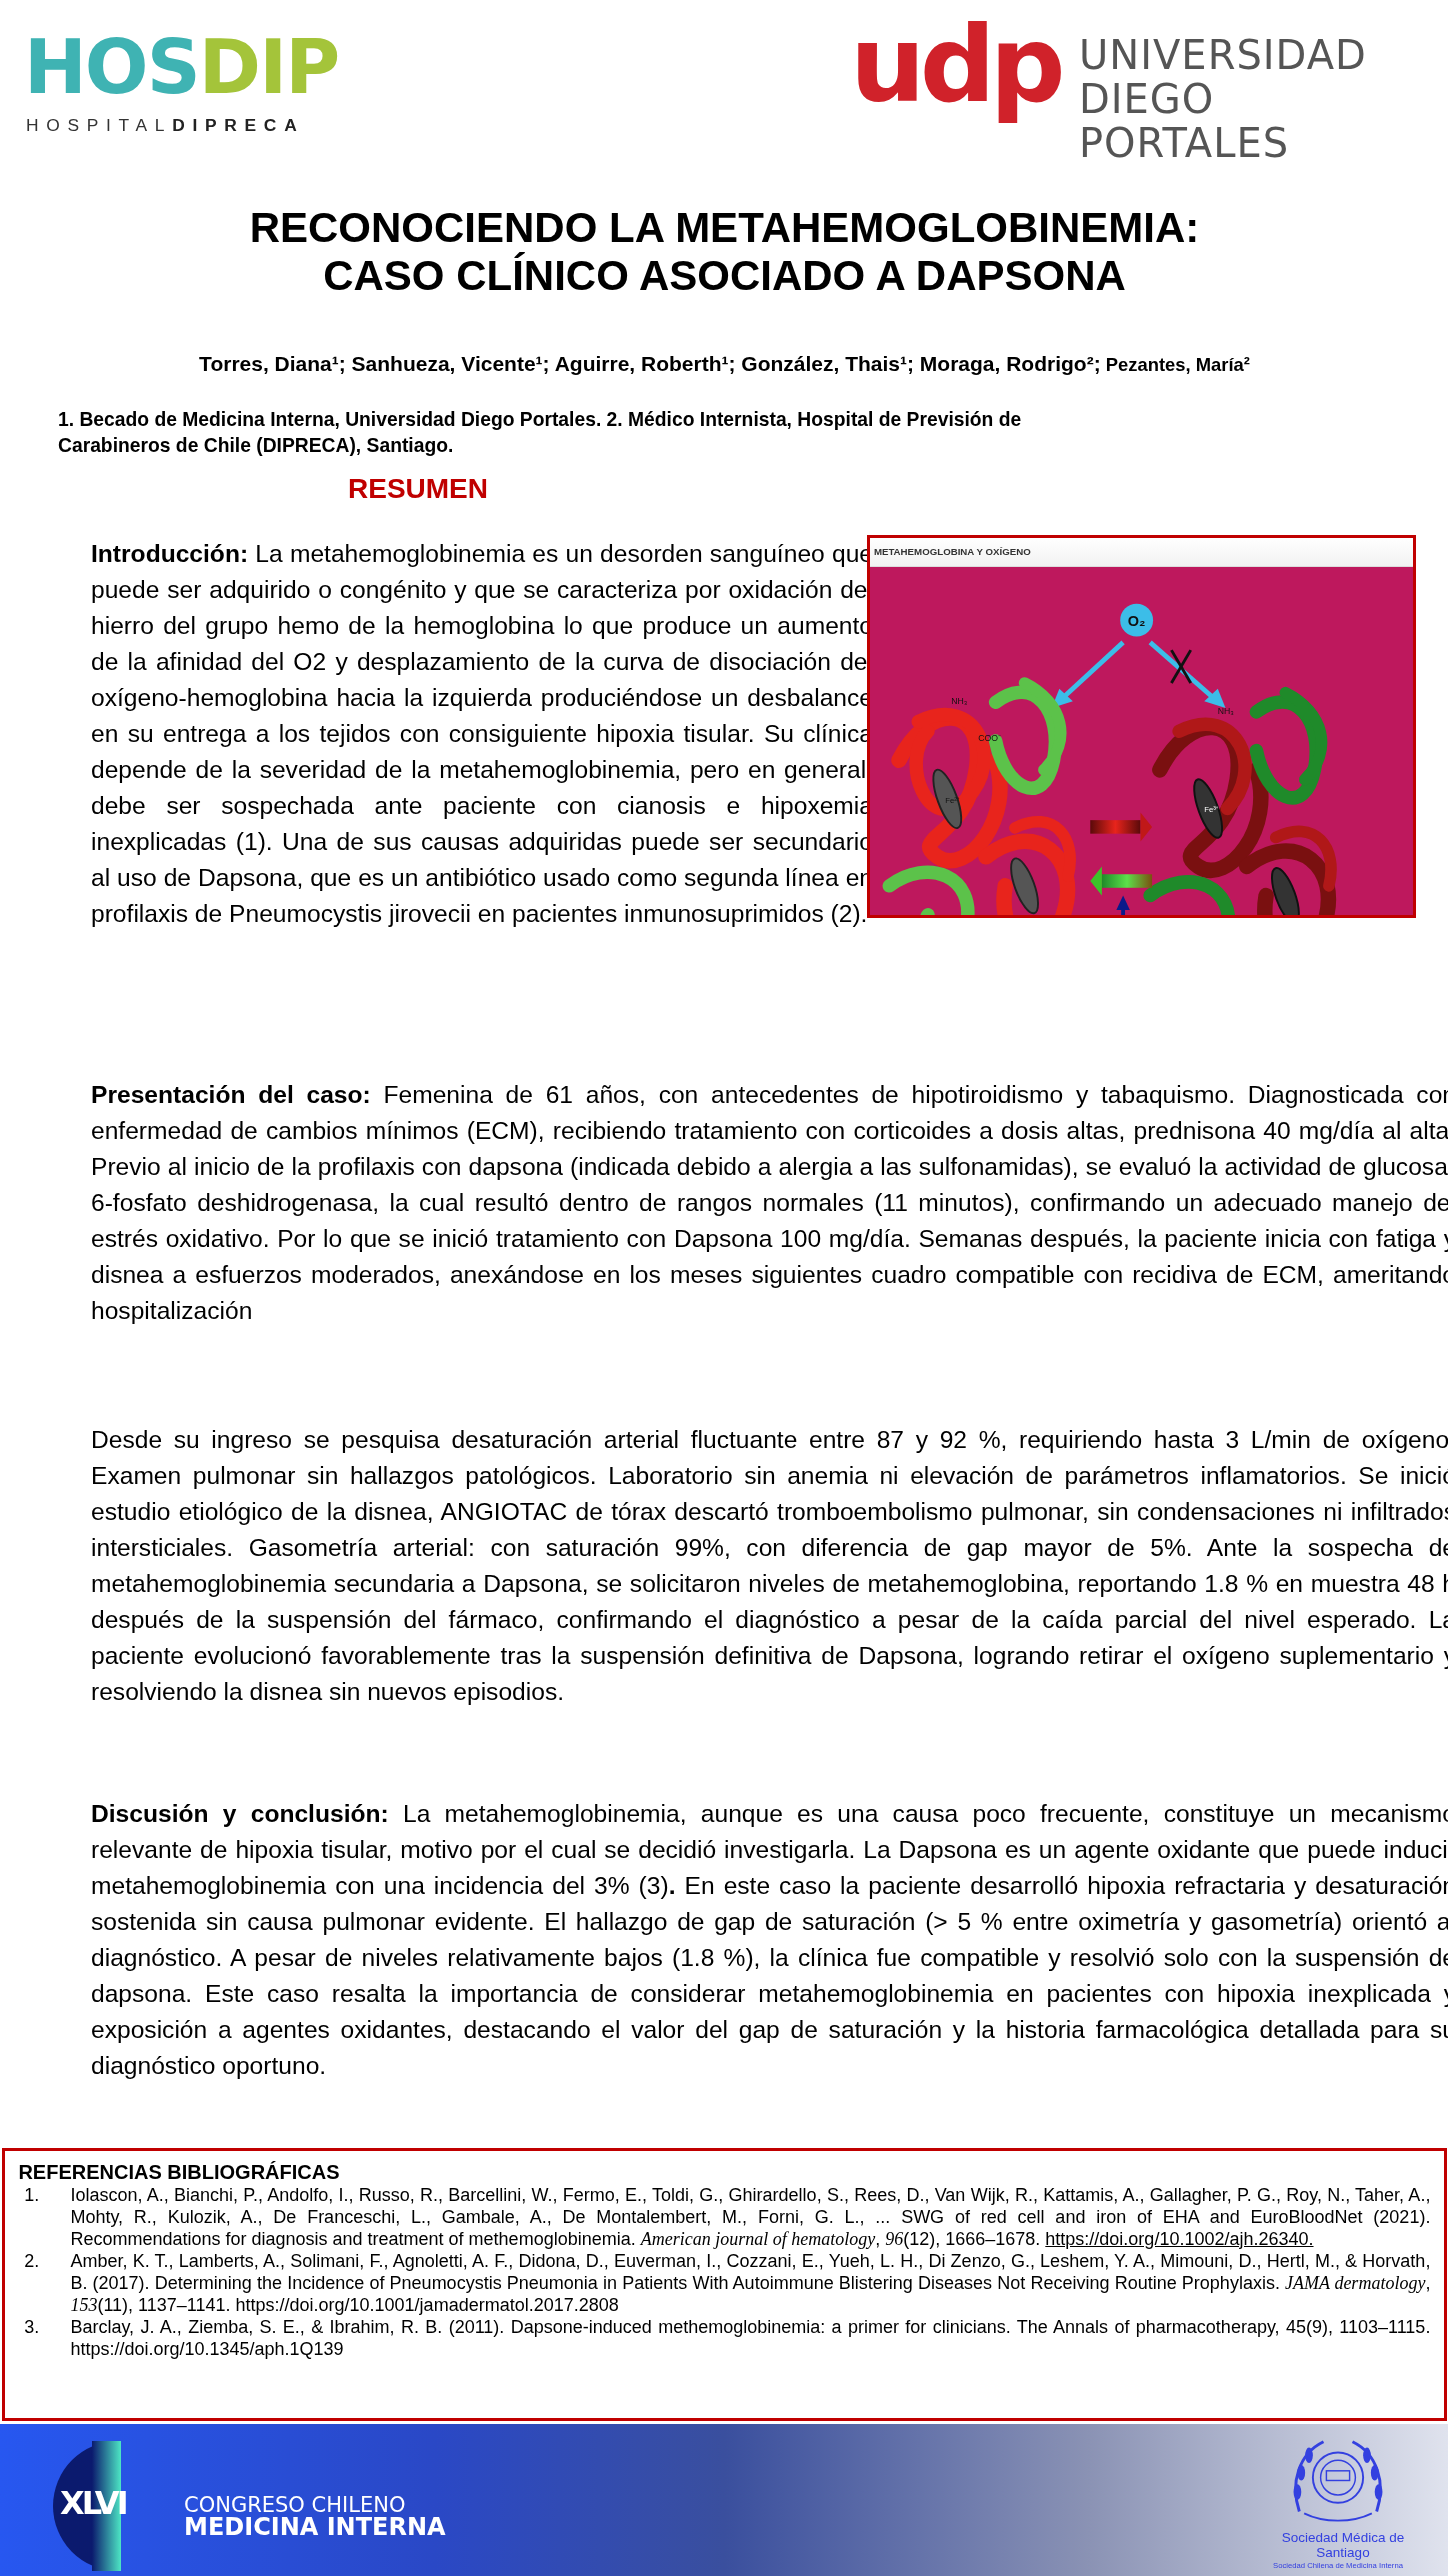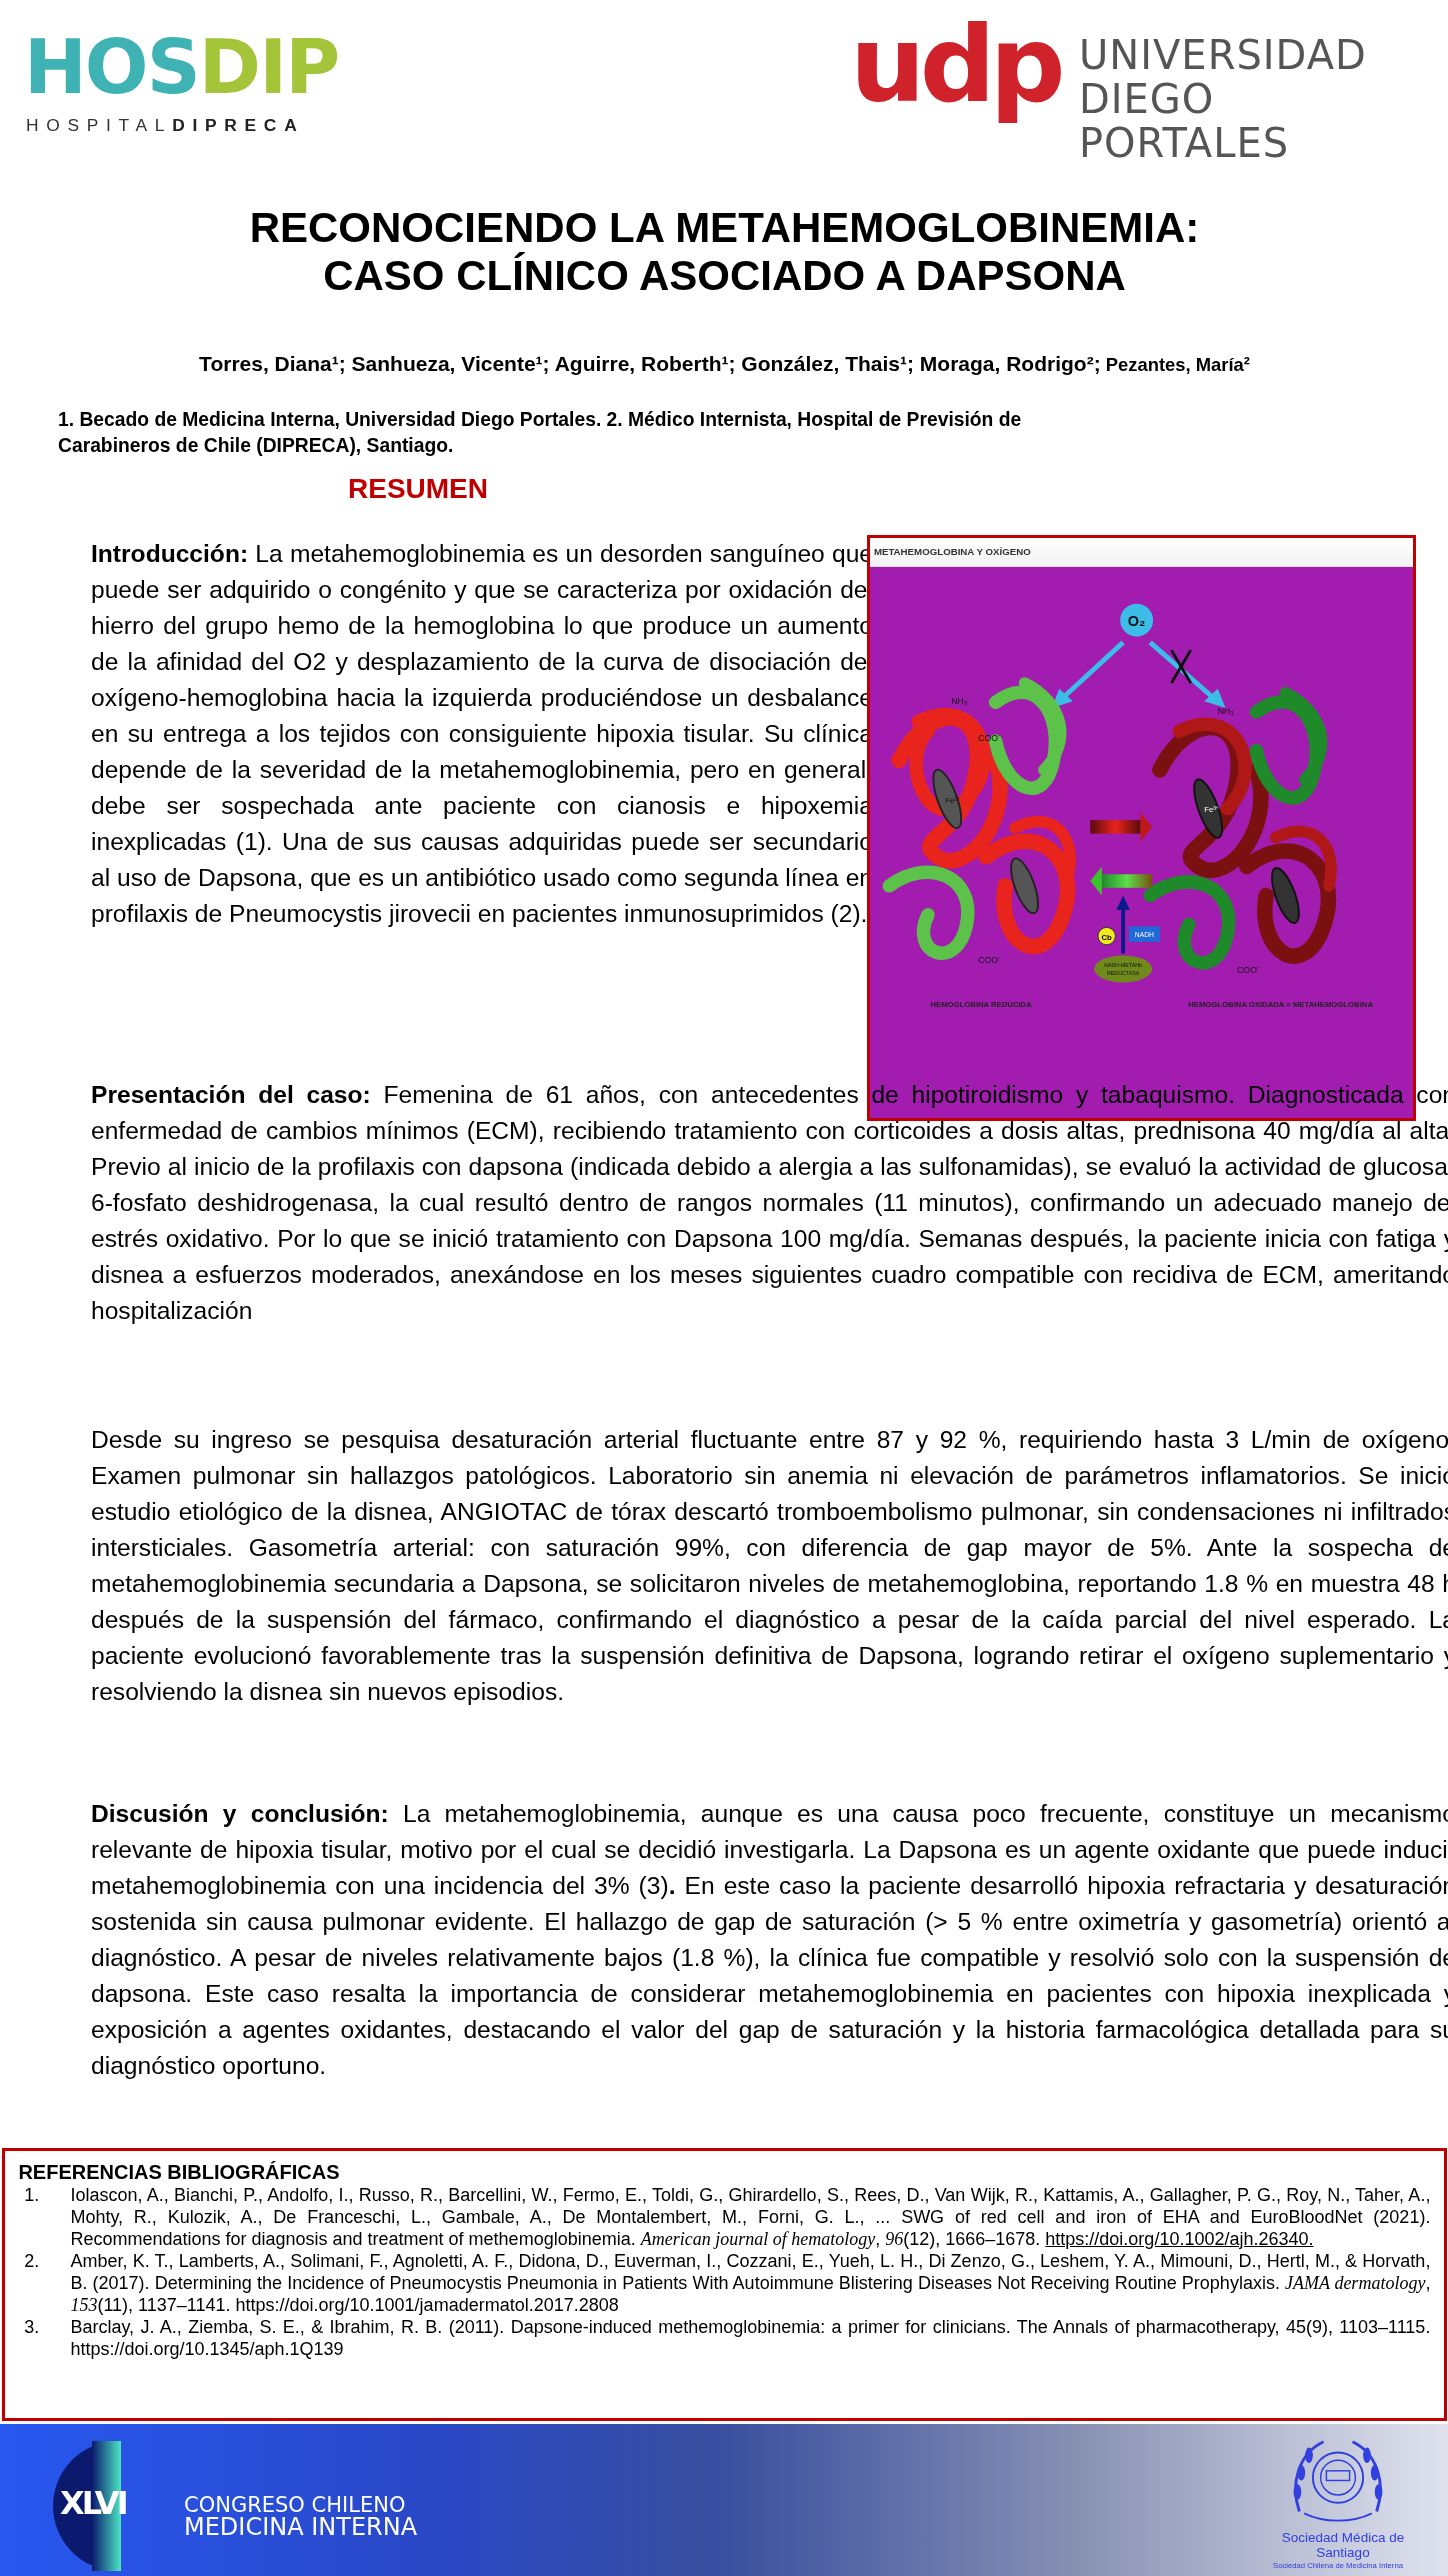--- a/index.html
+++ b/index.html
@@ -27,39 +27,39 @@
 
   
   .p { position: absolute; text-align: justify; font-size: 24.6px; line-height: 36px; margin-left: 46px; }
   .p b { font-weight: bold; }
   .intro { left: 45px; top: 536px; width: 782px; }
   .caso { left: 45px; top: 1077px; width: 1365px; }
   .ingreso { left: 45px; top: 1422px; width: 1365px; }
   .discusion { left: 45px; top: 1796px; width: 1365px; }
 
   
-  .figure { position: absolute; left: 867px; top: 535px; width: 549px; height: 586px; border: 3.9px solid #c00000; background: #a21caf; overflow: hidden; }
+  .figure { position: absolute; left: 867px; top: 535px; width: 549px; height: 383px; border: 3.9px solid #c00000; background: #be185d; overflow: hidden; }
   .fig-head { height: 29px; border-bottom: 1px solid #ddd; background: linear-gradient(#fff,#f2f2f2); font-size: 9.7px; font-weight: bold; color: #333; padding: 7.7px 3.9px; }
   .fig-svg { position: absolute; left: 0; top: 29px; width: 541px; height: 458px; }
 
   
   .refs { position: absolute; left: 1.9px; top: 2148px; width: 1445px; height: 273px; border: 3.9px solid #c00000; padding: 9.7px 13.5px 0 13.5px; background: #fff; }
   .refs-title { font-weight: bold; font-size: 20px; line-height: 23px; }
   .ref { position: relative; padding-left: 52px; font-size: 18px; line-height: 22px; text-align: justify; }
   .ref .num { position: absolute; left: 5.8px; top: 0; }
   .ref i { font-family: "Liberation Serif", serif; }
   .ref u { text-decoration: underline; }
 
   
   .footer { position: absolute; left: 0; top: 2424px; width: 1449px; height: 152px; background: linear-gradient(90deg, #2757f0 0%, #2a48c6 30%, #3a4f9e 50%, #8a92b4 75%, #e0e3ee 100%); }
   .xlvi-shape { position: absolute; left: 53px; top: 17.4px; width: 68px; height: 130px; background: #0b1a6e; border-radius: 68px 0 0 68px; }
   .xlvi-shape2 { position: absolute; left: 92px; top: 17.4px; width: 29px; height: 130px; background: linear-gradient(90deg,#0b1a6e,#4de6c4); }
   .xlvi-text { position: absolute; left: 60px; top: 60px; font-family: "DejaVu Sans", sans-serif; font-weight: bold; font-size: 32px; color: #fff; letter-spacing: -2.9px; }
   .congreso1 { position: absolute; left: 184px; top: 62px; font-family: "DejaVu Sans", sans-serif; font-size: 21px; color: #fff; margin-top: 7px; }
-  .congreso2 { position: absolute; left: 184px; top: 89px; font-family: "DejaVu Sans", sans-serif; font-size: 24px; font-weight: normal; color: #fff; }
+  .congreso2 { position: absolute; left: 184px; top: 89px; font-family: "DejaVu Sans", sans-serif; font-size: 24px; font-weight: bold; color: #fff; }
   .sms { position: absolute; left: 1246px; top: 9.7px; width: 184px; height: 140px; text-align: center; color: #3340e0; }
   .sms-emblem { width: 116px; height: 92px; margin: 0 auto; }
   .sms-name { font-size: 13.5px; line-height: 15.5px; margin-left: 10px; }
   .sms-sub { font-size: 7.7px; line-height: 9.7px; }
 </style>
 </head>
 <body>
 
 <div class="logo-hosdip">
   <div class="hosdip-word"><span class="teal">HOS</span><span class="lime">DIP</span></div>

